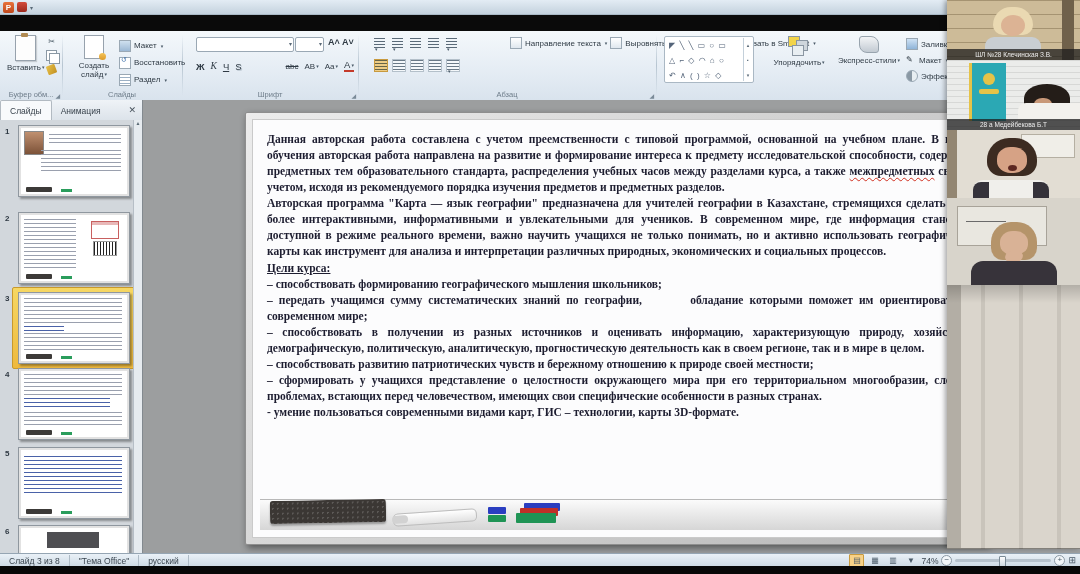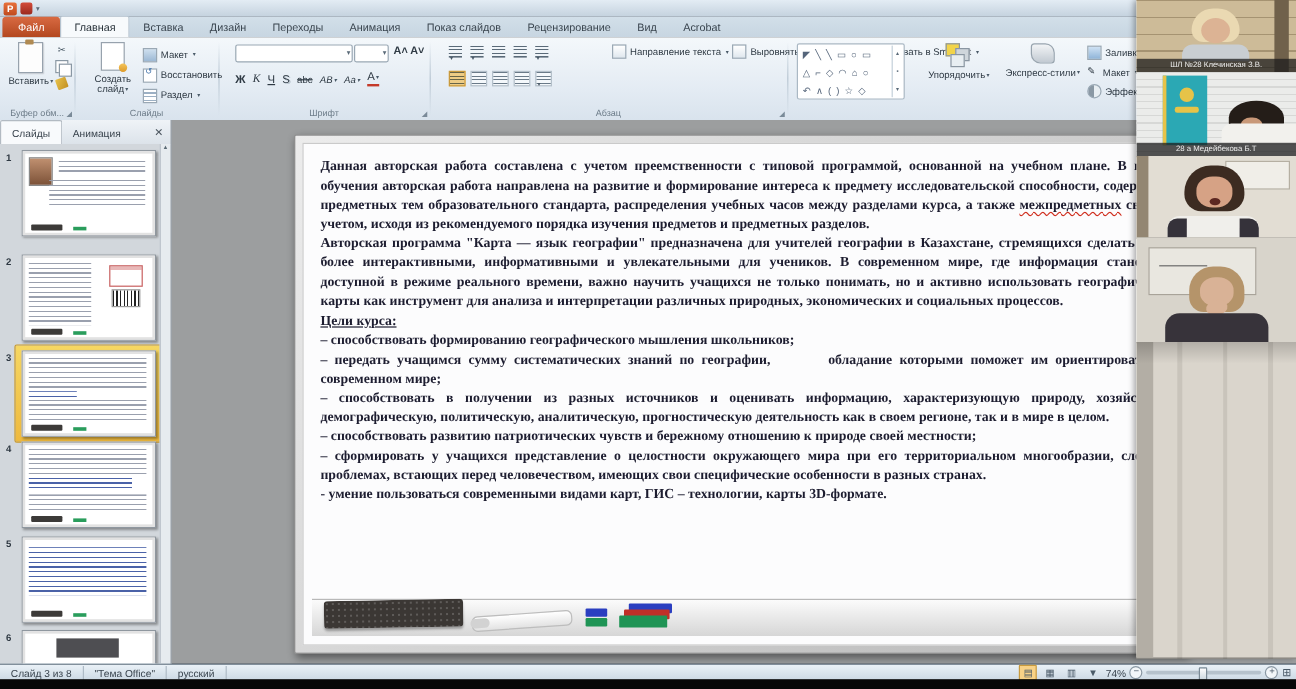--- a/index.html
+++ b/index.html
@@ -52,24 +52,24 @@
 
   
   .font-name-box{position:absolute;left:14px;top:6px;width:96px;height:13px;background:#fff;border:1px solid #9aa8b4;border-radius:2px;}
   .font-size-box{position:absolute;left:113px;top:6px;width:27px;height:13px;background:#fff;border:1px solid #9aa8b4;border-radius:2px;}
   .box-dd{position:absolute;right:1px;top:2px;font-size:6px;color:#5a6a78;}
   .font-grow{position:absolute;left:146px;top:6px;font-size:9px;color:#2f3a44;font-weight:bold;}
   .font-row{position:absolute;left:14px;top:29px;display:flex;gap:6px;align-items:center;font-size:9.5px;color:#2f3a44;}
   .f-bold{font-weight:bold;}
   .f-italic{font-style:italic;font-family:"Liberation Serif",serif;}
   .f-under{text-decoration:underline;}
-  .f-strike{text-decoration:line-through;font-size:8px;}
+  .f-strike{text-decoration:line-through;font-size:8px;margin-left:38px;}
   .f-shadow{text-shadow:1px 1px 0 #b8c4ce;}
   .f-color{border-bottom:2px solid #c43a2a;line-height:9px;}
-  .f-small{font-size:8px;font-style:italic;}
+  .f-small{font-size:8px;}
 
   
   .para-row1{position:absolute;left:16px;top:7px;display:flex;gap:7px;align-items:center;}
   .para-row2{position:absolute;left:16px;top:28px;display:flex;gap:4px;align-items:center;}
   .li-ic{width:11px;height:10px;background:repeating-linear-gradient(#5a6a78 0 1px,transparent 1px 3px);position:relative;}
   .align-ic{width:12px;height:11px;border:1px solid #b4c0ca;background:repeating-linear-gradient(#6a7a88 0 1px,#f4f8fb 1px 3px);}
   .align-ic.sel{background-color:#f8d287;border-color:#c89a3e;background-blend-mode:multiply;}
   .para-stack{position:absolute;left:152px;top:5px;display:flex;flex-direction:row;gap:3px;}
   .para-stack .small-btn{height:14px;}
 
@@ -201,32 +201,20 @@
 <div id="screen">
 
   <div class="titlebar">
     <div class="qat">
       <div class="ppt-icon">P</div>
       <div class="qat-red"></div>
       <span class="qat-dd">▾</span>
     </div>
   </div>
 
-  <div class="tabrow">
-    <span class="tab file">Файл</span>
-    <span class="tab active">Главная</span>
-    <span class="tab">Вставка</span>
-    <span class="tab">Дизайн</span>
-    <span class="tab">Переходы</span>
-    <span class="tab">Анимация</span>
-    <span class="tab">Показ слайдов</span>
-    <span class="tab">Рецензирование</span>
-    <span class="tab">Вид</span>
-    <span class="tab">Acrobat</span>
-  </div>
 
   <div class="ribbon">
     <div class="gsep" style="left:62px"></div>
     <div class="gsep" style="left:182px"></div>
     <div class="gsep" style="left:358px"></div>
     <div class="gsep" style="left:656px"></div>
     <div class="gsep" style="left:956px"></div>
 
     <div class="group" style="left:0;width:62px">
       <div class="paste-btn">

